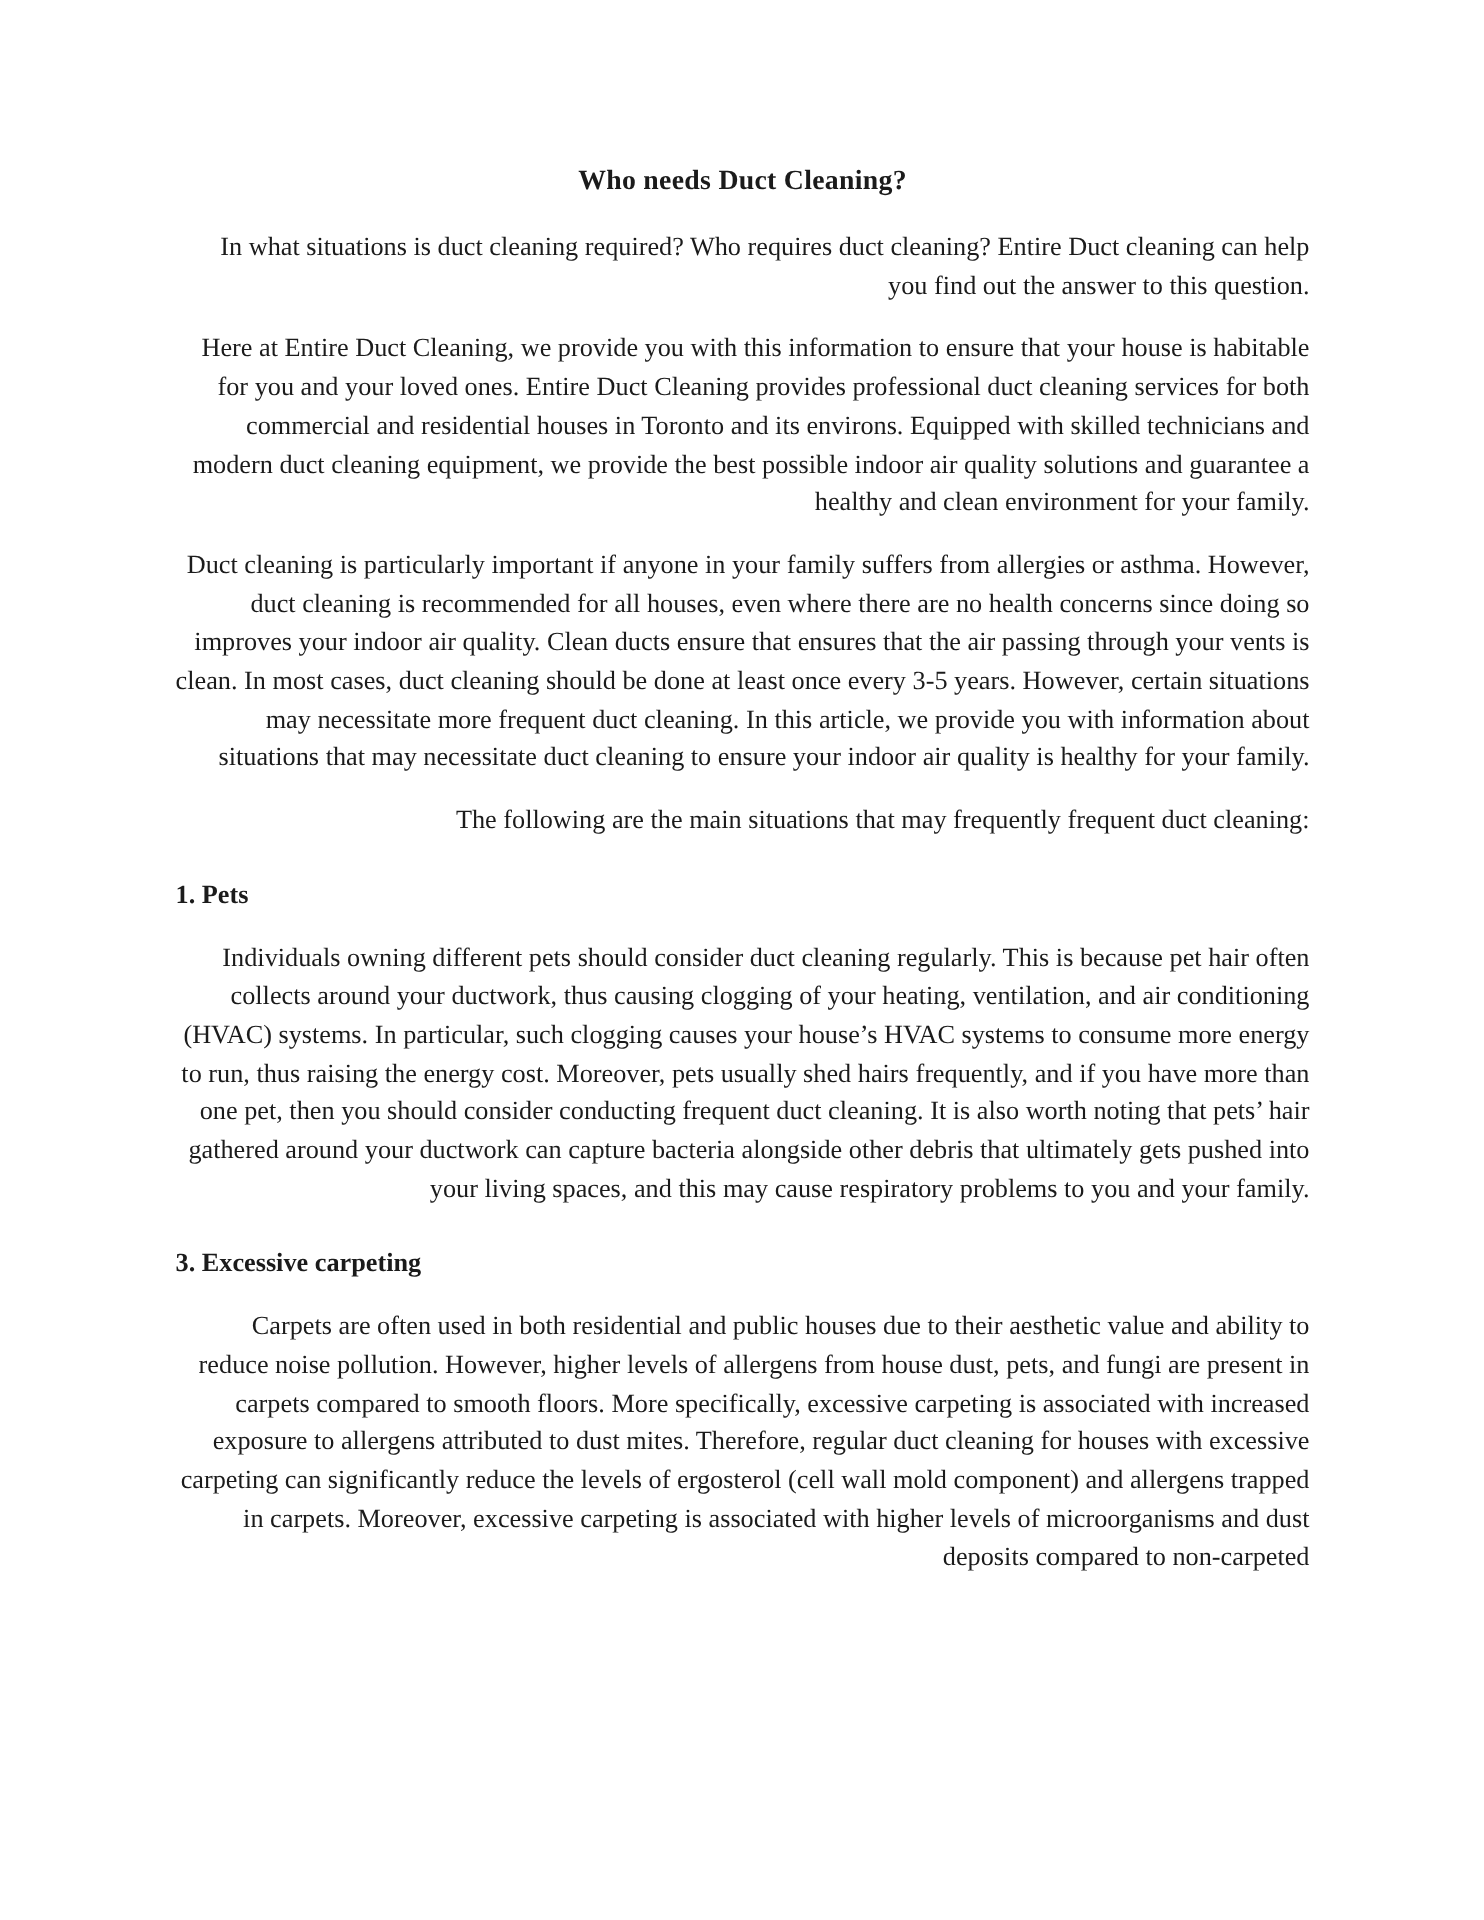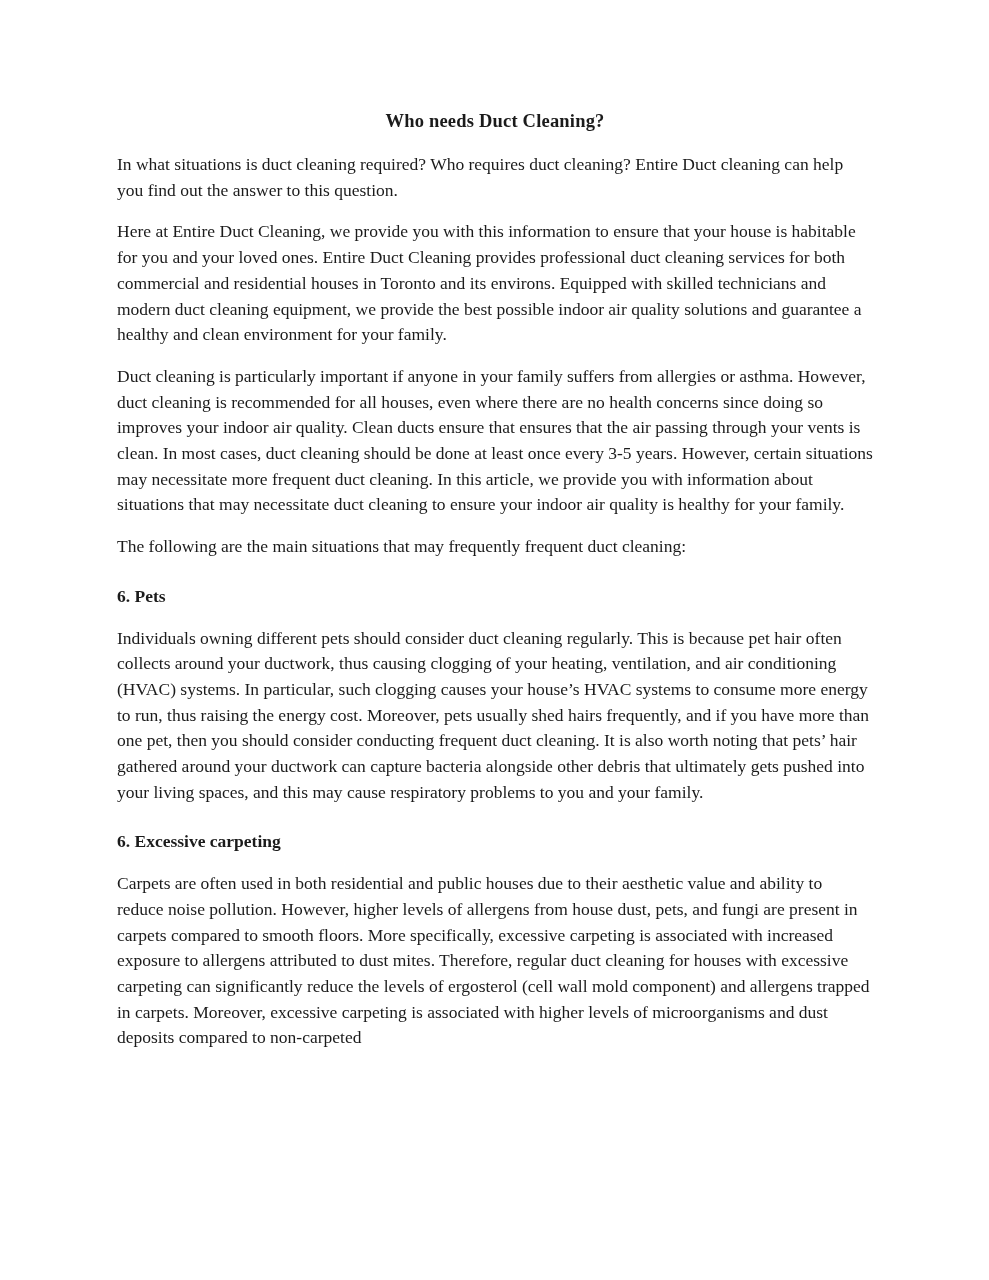--- a/index.html
+++ b/index.html
@@ -27,21 +27,21 @@
     font-weight: bold;
     text-align: center;
     margin: 0 0 18px 0;
     line-height: 26px;
     letter-spacing: 0.2px;
   }
   .doc-para {
     font-size: 17.5px;
     line-height: 25.7px;
     margin: 0 0 16px 0;
-    text-align: left;
+    text-align: right;
   }
   .doc-section-title {
     font-size: 18px;
     font-weight: bold;
     text-align: center;
     margin: 22px 0 18px 0;
     line-height: 26px;
   }
   .doc-subheading {
     font-size: 17.5px;
@@ -60,22 +60,22 @@
 
     <p class="doc-para">In what situations is duct cleaning required? Who requires duct cleaning? Entire Duct cleaning can help you find out the answer to this question.</p>
 
     <p class="doc-para">Here at Entire Duct Cleaning, we provide you with this information to ensure that your house is habitable for you and your loved ones. Entire Duct Cleaning provides professional duct cleaning services for both commercial and residential houses in Toronto and its environs. Equipped with skilled technicians and modern duct cleaning equipment, we provide the best possible indoor air quality solutions and guarantee a healthy and clean environment for your family.</p>
 
     <p class="doc-para">Duct cleaning is particularly important if anyone in your family suffers from allergies or asthma. However, duct cleaning is recommended for all houses, even where there are no health concerns since doing so improves your indoor air quality. Clean ducts ensure that ensures that the air passing through your vents is clean. In most cases, duct cleaning should be done at least once every 3-5 years. However, certain situations may necessitate more frequent duct cleaning. In this article, we provide you with information about situations that may necessitate duct cleaning to ensure your indoor air quality is healthy for your family.</p>
 
 
     <p class="doc-para">The following are the main situations that may frequently frequent duct cleaning:</p>
 
-    <h3 class="doc-subheading">6. Pets</h3>
+    <h3 class="doc-subheading">1. Pets</h3>
 
     <p class="doc-para">Individuals owning different pets should consider duct cleaning regularly. This is because pet hair often collects around your ductwork, thus causing clogging of your heating, ventilation, and air conditioning (HVAC) systems. In particular, such clogging causes your house’s HVAC systems to consume more energy to run, thus raising the energy cost. Moreover, pets usually shed hairs frequently, and if you have more than one pet, then you should consider conducting frequent duct cleaning. It is also worth noting that pets’ hair gathered around your ductwork can capture bacteria alongside other debris that ultimately gets pushed into your living spaces, and this may cause respiratory problems to you and your family.</p>
 
-    <h3 class="doc-subheading">6. Excessive carpeting</h3>
+    <h3 class="doc-subheading">3. Excessive carpeting</h3>
 
     <p class="doc-para">Carpets are often used in both residential and public houses due to their aesthetic value and ability to reduce noise pollution. However, higher levels of allergens from house dust, pets, and fungi are present in carpets compared to smooth floors. More specifically, excessive carpeting is associated with increased exposure to allergens attributed to dust mites. Therefore, regular duct cleaning for houses with excessive carpeting can significantly reduce the levels of ergosterol (cell wall mold component) and allergens trapped in carpets. Moreover, excessive carpeting is associated with higher levels of microorganisms and dust deposits compared to non-carpeted</p>
 
   </div>
 </div>
 
 </body></html>

